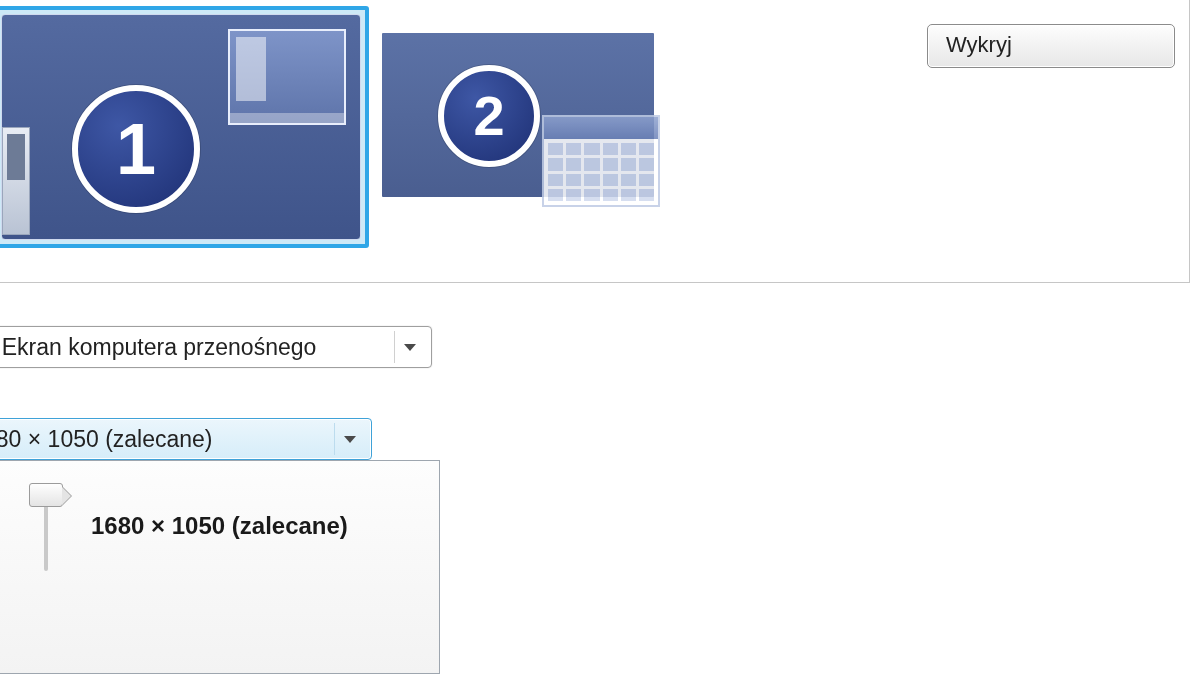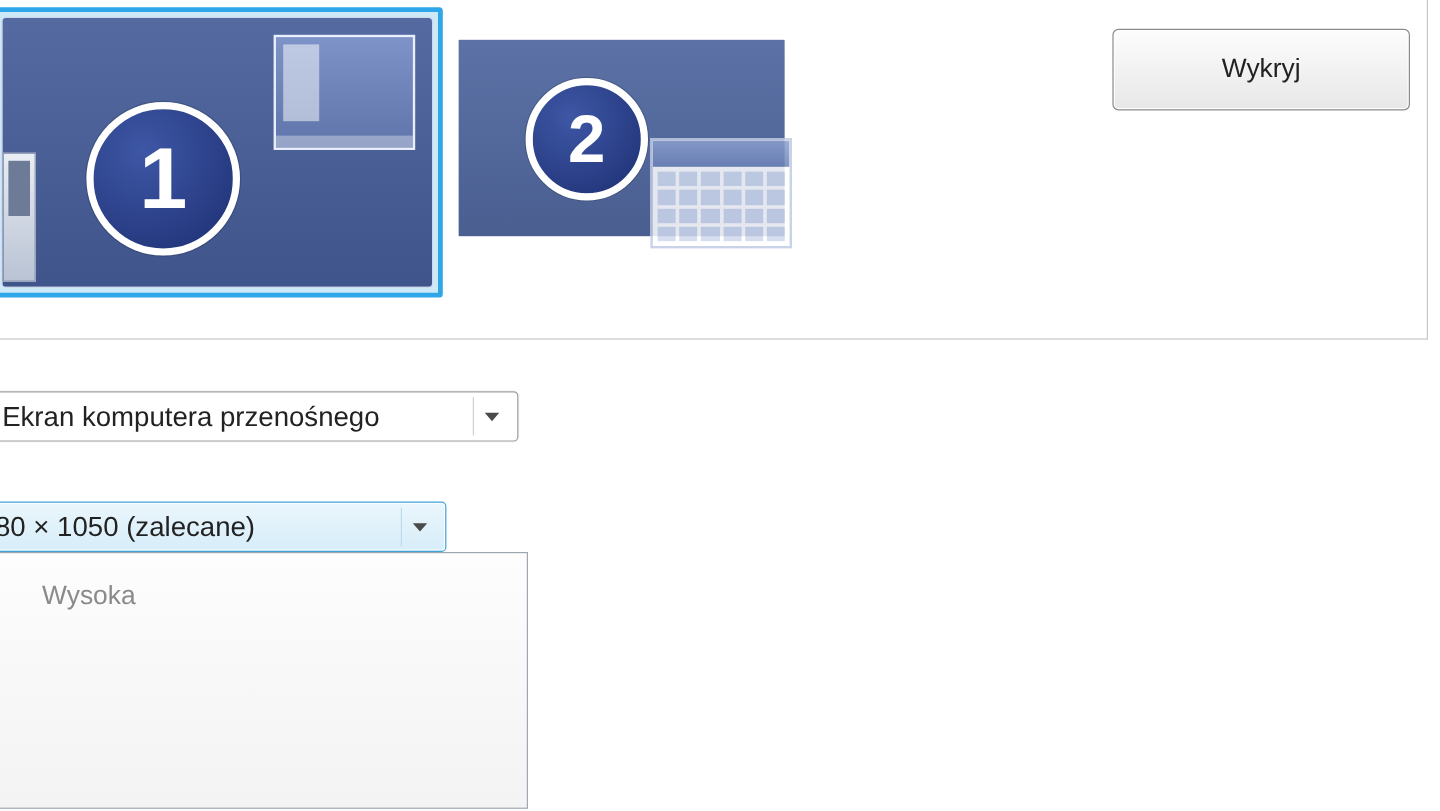--- a/index.html
+++ b/index.html
@@ -163,27 +163,27 @@
     position: absolute;
     right: 14px;
     top: 28px;
     display: flex;
     flex-direction: column;
     gap: 36px;
   }
   .win-btn {
     min-width: 210px;
     height: 42px;
-    padding: 12px 18px;
+    padding: 0 18px;
     border: 1px solid #8b8b8b;
     border-radius: 5px;
     background: linear-gradient(#fdfdfd, #e7e7e7);
     font-size: 22px;
     color: #222;
-    text-align: center;
+    text-align: left;
     line-height: 40px;
     box-shadow: inset 0 0 0 1px #ffffff;
     cursor: pointer;
   }
 
   
   .combo {
     position: absolute;
     height: 40px;
     border: 1px solid #9f9f9f;
@@ -348,16 +348,22 @@
     <span>. Ekran komputera przenośnego</span>
     <span class="chev"></span>
   </div>
 
   <div class="combo resolution">
     <span>680 × 1050 (zalecane)</span>
     <span class="chev"></span>
   </div>
 
   <div class="res-popup">
-    <div class="section-label">Wysoka</div>
+    <div class="row">
+      <div class="slider-wrap">
+        <div class="slider-track"></div>
+        <div class="slider-thumb"></div>
+      </div>
+      <div class="current">1680 × 1050 (zalecane)</div>
+    </div>
   </div>
 
 </div>
 
 </body></html>

